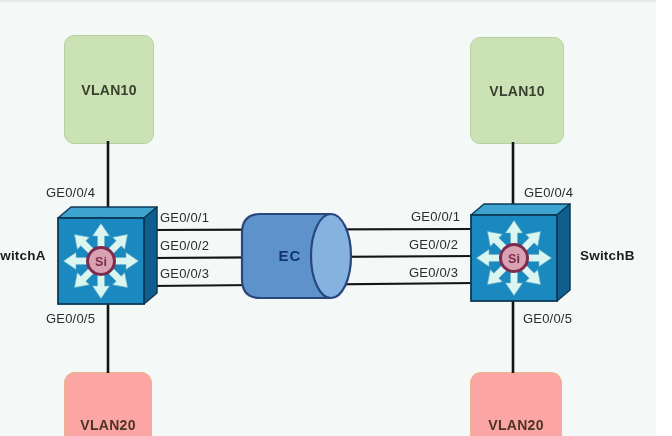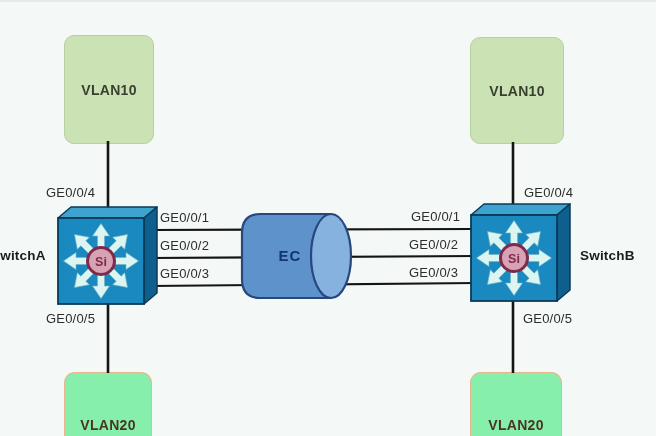--- a/index.html
+++ b/index.html
@@ -10,21 +10,21 @@
   }
   #canvas .top-edge{
     position:absolute;left:0;top:0;width:672px;height:2px;
     background:#e7eae8;
   }
   .vlan-box{
     position:absolute;display:flex;align-items:center;justify-content:center;
     font-size:14px;font-weight:bold;color:#39402f;letter-spacing:.3px;
   }
   .vlan-green{background:#cbe2b4;border:1px solid #b7d0a1;border-radius:10px;}
-  .vlan-orange{background:#86efac;border:1px solid #e7b68c;border-radius:11px 11px 0 0;border-bottom:none;color:#4a3526;}
+  .vlan-orange{background:#fca5a5;border:1px solid #e7b68c;border-radius:11px 11px 0 0;border-bottom:none;color:#4a3526;}
   .vlan-box.bottom{align-items:flex-end;padding-bottom:3px;box-sizing:border-box;}
   #vlan10-left {left:64px; top:35px; width:88px; height:107px;}
   #vlan10-right{left:470px;top:37px; width:92px; height:105px;}
   #vlan20-left {left:64px; top:372px;width:88px; height:64px;}
   #vlan20-right{left:470px;top:372px;width:92px; height:64px;}
   .port-label{
     position:absolute;font-size:13px;font-weight:normal;color:#2d2d2d;
     letter-spacing:.2px;white-space:nowrap;
   }
   #lbl-a-ge1{left:160px;top:210px;} 

